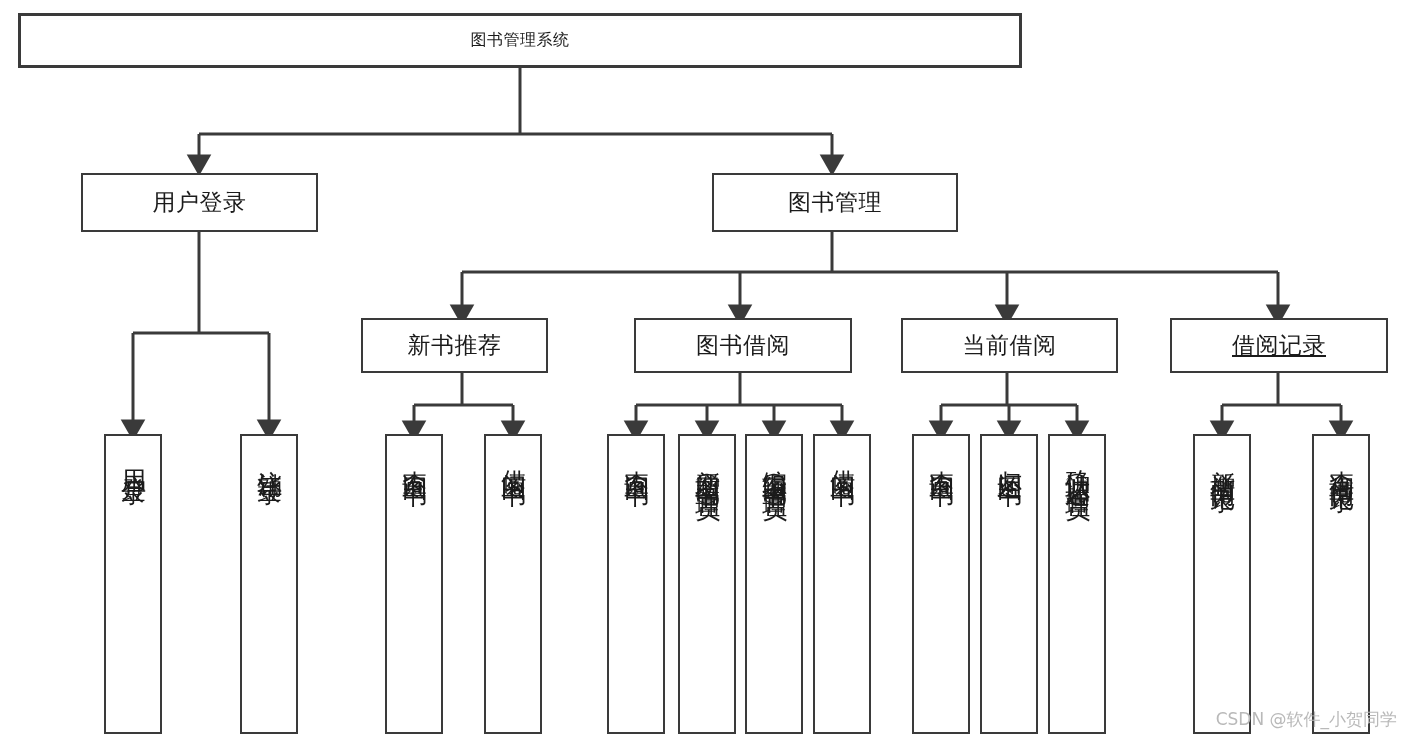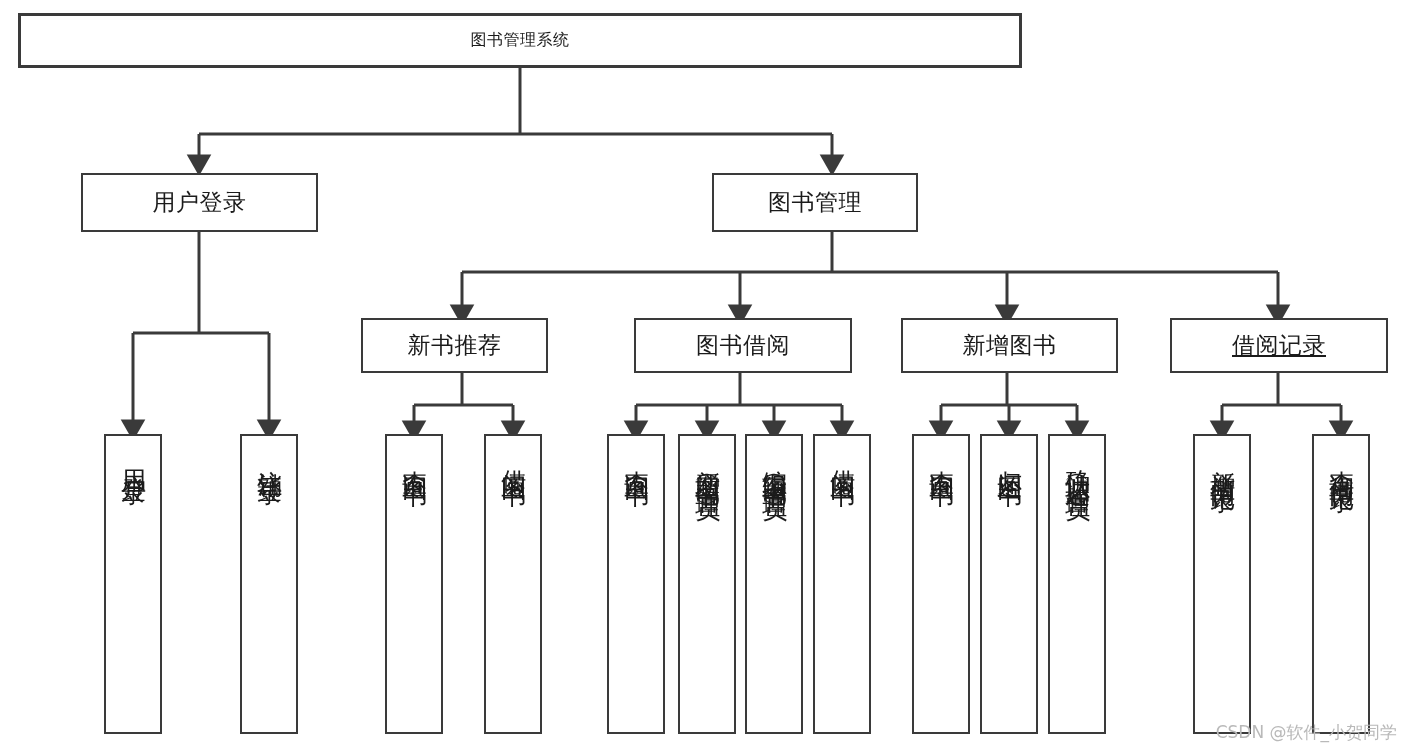--- a/index.html
+++ b/index.html
@@ -63,21 +63,21 @@
     text-orientation: upright;
     font-size: 25px;
     line-height: 1.05;
     letter-spacing: 4px;
     white-space: nowrap;
     display: block;
   }
   #watermark {
     position: absolute;
     right: 8px;
-    bottom: 3px;
+    bottom: 16px;
     font-size: 17px;
     color: #b9b9b9;
     white-space: nowrap;
     user-select: none;
   }
 </style>
 </head>
 <body>
 
 <div id="diagram-root">
@@ -133,34 +133,34 @@
   </svg>
 
   <div class="node root" style="left:18px; top:13px; width:1004px; height:55px;">
     <span class="node-label h-label">图书管理系统</span>
   </div>
 
   <div class="node" style="left:81px; top:173px; width:237px; height:59px;">
     <span class="node-label h-label">用户登录</span>
   </div>
 
-  <div class="node" style="left:712px; top:173px; width:206px; height:59px;">
+  <div class="node" style="left:712px; top:173px; width:246px; height:59px;">
     <span class="node-label h-label">图书管理</span>
   </div>
 
   <div class="node" style="left:634px; top:318px; width:218px; height:55px;">
     <span class="node-label h-label">图书借阅</span>
   </div>
 
   <div class="node" style="left:361px; top:318px; width:187px; height:55px;">
     <span class="node-label h-label">新书推荐</span>
   </div>
 
   <div class="node" style="left:901px; top:318px; width:217px; height:55px;">
-    <span class="node-label h-label">新增图书</span>
+    <span class="node-label h-label">当前借阅</span>
   </div>
 
   <div class="node" style="left:1170px; top:318px; width:218px; height:55px;text-decoration:underline;">
     <span class="node-label h-label">借阅记录</span>
   </div>
 
   <div class="node leaf" style="left:104px; top:434px; width:58px; height:300px;">
     <span class="node-label v-label">用户登录</span>
   </div>
 

